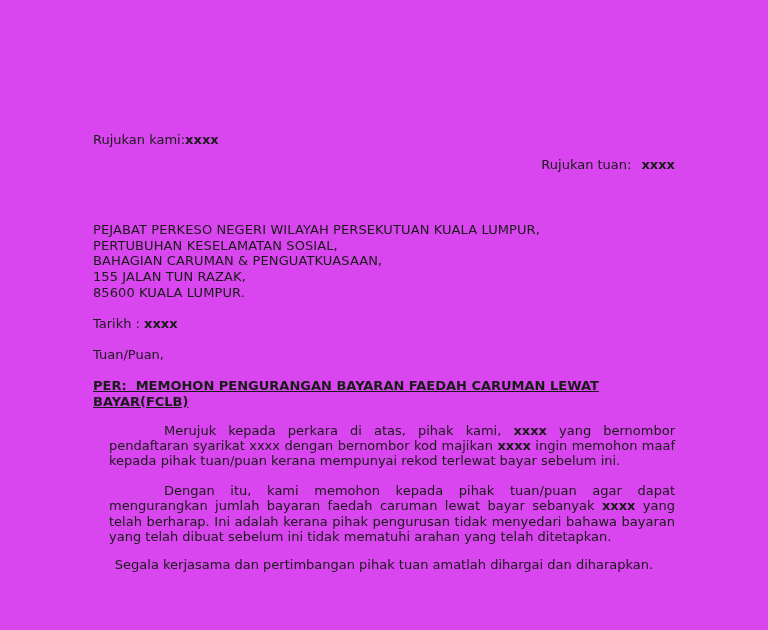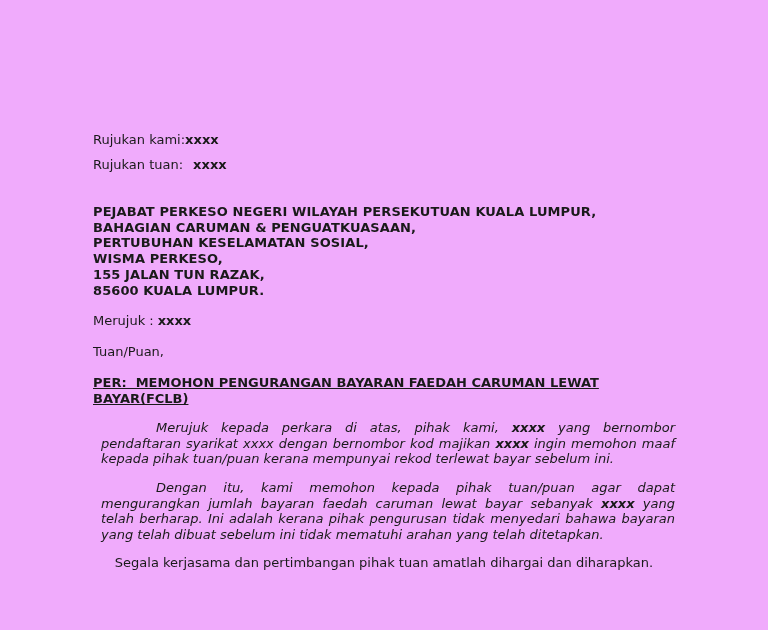--- a/index.html
+++ b/index.html
@@ -4,79 +4,77 @@
 <style>
   html, body {
     margin: 0;
     padding: 0;
     background: #ffffff;
   }
   .page {
     position: relative;
     width: 768px;
     height: 630px;
-    background: #f0abfc;
+    background: #d946ef;
     overflow: hidden;
     font-family: "DejaVu Sans", "Liberation Sans", sans-serif;
     color: #1a1a1a;
   }
   .content {
     position: absolute;
     left: 93px;
     top: 132px;
     width: 582px;
     font-size: 13px;
   }
   .bold { font-weight: bold; }
   .ref-line { line-height: 15px; margin: 0 0 10px 0; }
-  .ref-line.second { margin-bottom: 32px; }
+  .ref-line.second { margin-bottom: 50px; text-align: right; }
   .gap-md { margin-left: 10px; }
   .gap-sm { margin-left: 4px; }
   .address { margin: 0 0 15px 0; }
-  .address .addr-line { line-height: 15.7px; letter-spacing: 0.1px; font-weight: bold; }
+  .address .addr-line { line-height: 15.7px; letter-spacing: 0.1px; }
   .date-line { line-height: 15px; margin: 0 0 16px 0; }
   .salutation { line-height: 15px; margin: 0 0 16px 0; }
   .subject { margin: 0 0 13px 0; }
   .subject .subject-line {
     font-weight: bold;
     text-decoration: underline;
     line-height: 16px;
     white-space: pre-wrap;
   }
   .para {
     text-align: justify;
     text-indent: 55px;
     line-height: 15.4px;
-    margin: 0 0 14px 8px;
-    font-style: italic;
+    margin: 0 0 14px 16px;
   }
   .para.p2 { margin-bottom: 13px; }
   .para.p3 { margin-bottom: 11px; }
   .closing { line-height: 15px; text-align: center; }
 </style>
 </head>
 <body>
 
 <div class="page">
   <div class="content">
 
     <div class="ref-line"><span>Rujukan kami:</span><span class="bold">xxxx</span></div>
 
     <div class="ref-line second"><span>Rujukan tuan:</span><span class="bold gap-md">xxxx</span></div>
 
     <div class="address">
       <div class="addr-line">PEJABAT PERKESO NEGERI WILAYAH PERSEKUTUAN KUALA LUMPUR,</div>
+      <div class="addr-line">PERTUBUHAN KESELAMATAN SOSIAL,</div>
       <div class="addr-line">BAHAGIAN CARUMAN &amp; PENGUATKUASAAN,</div>
-      <div class="addr-line">PERTUBUHAN KESELAMATAN SOSIAL,</div>
-      <div class="addr-line">WISMA PERKESO,</div>
       <div class="addr-line">155 JALAN TUN RAZAK,</div>
       <div class="addr-line">85600 KUALA LUMPUR.</div>
     </div>
 
-    <div class="date-line"><span>Merujuk :</span><span class="bold gap-sm">xxxx</span></div>
+    <div class="date-line"><span>Tarikh :</span><span class="bold gap-sm">xxxx</span></div>
 
     <div class="salutation">Tuan/Puan,</div>
 
     <div class="subject">
       <div class="subject-line">PER:  MEMOHON PENGURANGAN BAYARAN FAEDAH CARUMAN LEWAT</div>
       <div class="subject-line">BAYAR(FCLB)</div>
     </div>
 
     <div class="para p1"><span>Merujuk kepada perkara di atas, pihak kami, </span><span class="bold">xxxx</span><span> yang bernombor pendaftaran syarikat xxxx dengan bernombor kod majikan </span><span class="bold">xxxx</span><span> ingin memohon maaf kepada pihak tuan/puan kerana mempunyai rekod terlewat bayar sebelum ini.</span></div>
 

